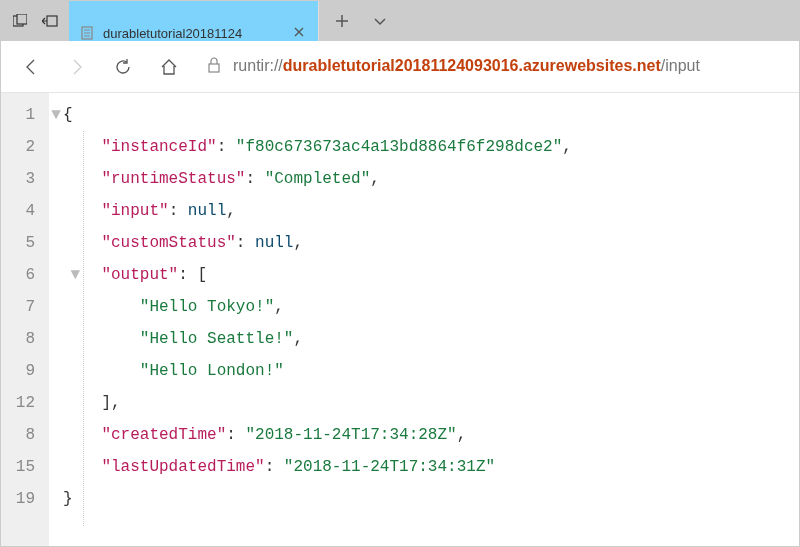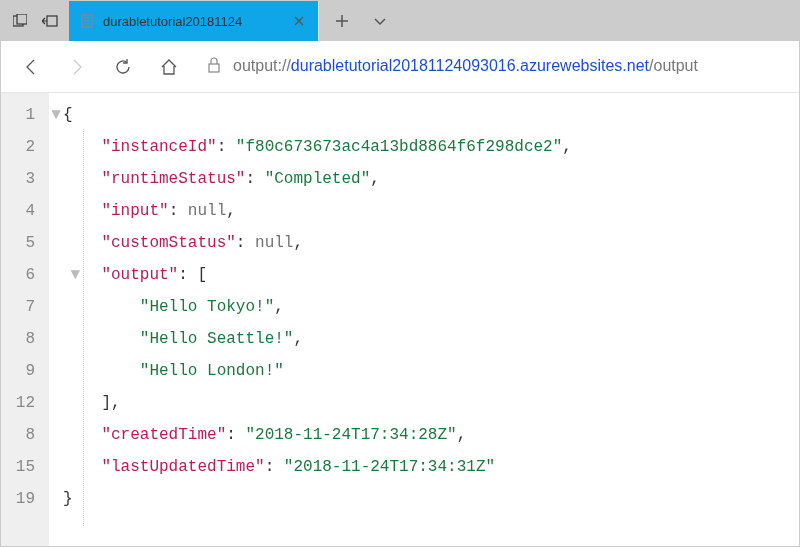--- a/index.html
+++ b/index.html
@@ -27,23 +27,23 @@
     }
     .tb-left .tb-btn {
       width: 26px;
       height: 26px;
       display: flex;
       align-items: center;
       justify-content: center;
       color: #333;
     }
     .tab {
-      background: #0ea5e9;
-      display: flex;
-      align-items: center;
+      background: #7dd3fc;
+      display: flex;
+      align-items: flex-end;
       padding: 0 10px;
       margin-top: 0;
       min-width: 250px;
       border-right: 1px solid #ddd;
     }
     .tab-icon {
       width: 16px; height: 16px;
       margin-right: 8px;
       display: flex; align-items: center; justify-content: center;
     }
@@ -96,21 +96,21 @@
       padding-left: 12px;
       gap: 12px;
       color: #555;
     }
     .addr-text {
       font-size: 16px;
       color: #777;
       white-space: nowrap;
       overflow: hidden;
     }
-    .addr-text .host { color: #1d4ed8; }
+    .addr-text .host { color: #c2410c; font-weight: bold; }
     
     .content {
       display: flex;
       font-family: Consolas, "Courier New", monospace;
       font-size: 16px;
       line-height: 32px;
       height: calc(100% - 92px);
     }
     .gutter {
       background: #efefef;
@@ -141,21 +141,21 @@
     .tree-guide {
       border-left: 1px dotted #ccc;
       position: absolute;
       top: 38px;
       bottom: 20px;
       left: 34px;
     }
     
     .key   { color: #b71c5b; }  
     .str   { color: #1a7a3e; }  
-    .null  { color: #737373; }  
+    .null  { color: #0c4a6e; }  
     .punct { color: #333; }
   </style>
 </head>
 <body>
 
 <div class="titlebar">
   <div class="tb-left">
     <div class="tb-btn">
       <svg width="14" height="14" viewBox="0 0 14 14">
           <rect x="0" y="2" width="10" height="10" fill="none" stroke="#333" stroke-width="1.2"></rect>
@@ -219,21 +219,21 @@
         <path d="M3 10 L10 3 L17 10 M5 9 V17 H15 V9" fill="none" stroke="#555" stroke-width="1.3"></path>
       </svg>
   </div>
   <div class="addr">
     <span>
       <svg width="14" height="16" viewBox="0 0 14 16">
           <rect x="2" y="7" width="10" height="8" fill="none" stroke="#888" stroke-width="1.2"></rect>
           <path d="M4 7 V4 a3 3 0 0 1 6 0 V7" fill="none" stroke="#888" stroke-width="1.2"></path>
         </svg>
     </span>
-    <span class="addr-text"><span>output://</span><span class="host">durabletutorial20181124093016.azurewebsites.net</span><span>/output</span></span>
+    <span class="addr-text"><span>runtir://</span><span class="host">durabletutorial20181124093016.azurewebsites.net</span><span>/input</span></span>
   </div>
 </div>
 
 <div class="content">
   <div class="gutter">
     <div>1</div>
     <div>2</div>
     <div>3</div>
     <div>4</div>
     <div>5</div>

